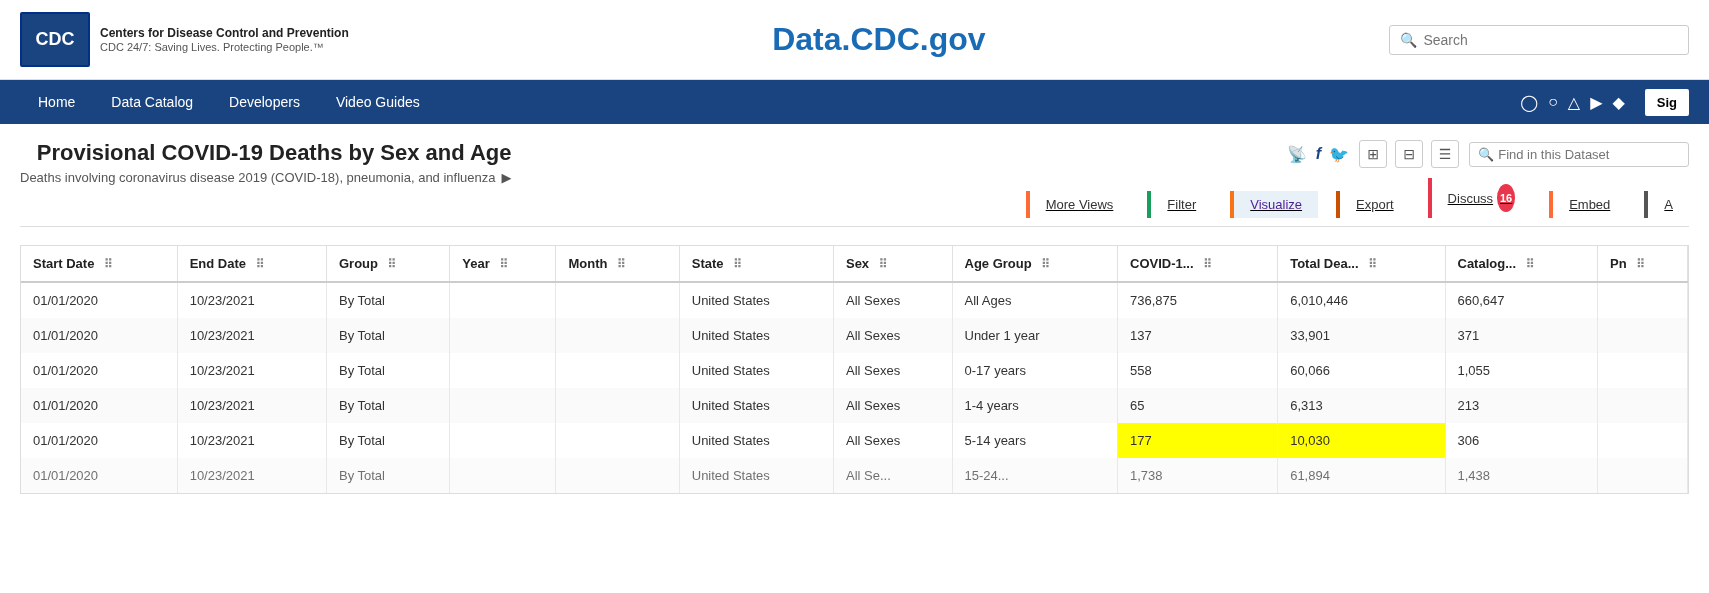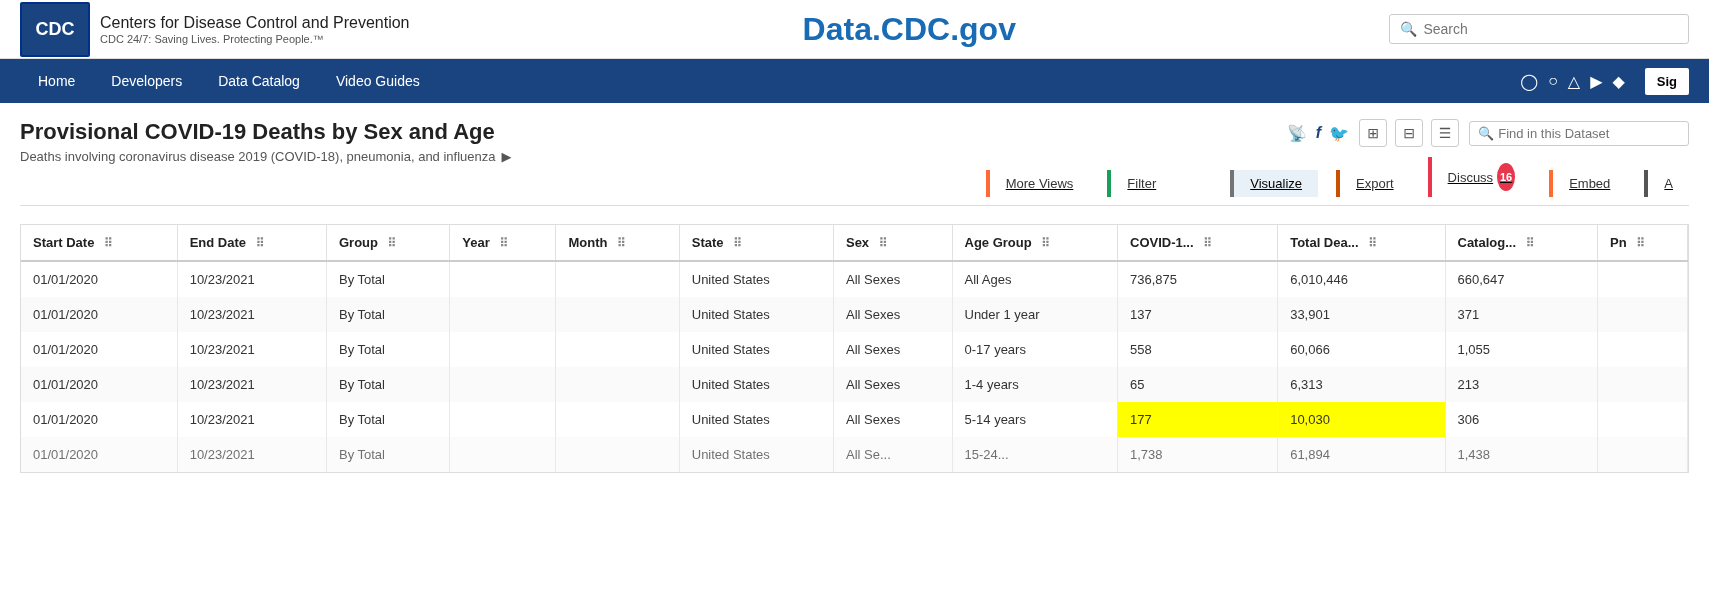--- a/index.html
+++ b/index.html
@@ -5,21 +5,21 @@
     * { box-sizing: border-box; margin: 0; padding: 0; }
     body { font-family: Arial, sans-serif; font-size: 13px; background: #fff; width: 1709px; overflow-x: hidden; }
 
     
     .top-header {
       display: flex;
       align-items: center;
       padding: 10px 20px;
       background: #fff;
       border-bottom: 1px solid #ddd;
-      height: 59px;
+      height: 80px;
     }
     .cdc-logo {
       display: flex;
       align-items: center;
       gap: 10px;
       margin-right: 20px;
     }
     .cdc-logo-box {
       width: 70px;
       height: 55px;
@@ -28,22 +28,22 @@
       align-items: center;
       justify-content: center;
       color: #fff;
       font-weight: bold;
       font-size: 18px;
       border: 2px solid #003087;
       border-radius: 2px;
       flex-shrink: 0;
     }
     .cdc-logo-text h2 {
-      font-size: 16px;
-      font-weight: normal;
+      font-size: 12px;
+      font-weight: bold;
       color: #222;
       line-height: 1.2;
     }
     .cdc-logo-text p {
       font-size: 11px;
       color: #555;
     }
     .site-title {
       font-size: 32px;
       font-weight: bold;
@@ -125,20 +125,21 @@
       justify-content: space-between;
       align-items: flex-start;
       margin-bottom: 8px;
     }
     .dataset-title-area {}
     .dataset-title {
       font-size: 22px;
       font-weight: bold;
       color: #222;
       margin-bottom: 4px;
+      text-align: right;
     }
     .dataset-subtitle {
       font-size: 13px;
       color: #555;
       display: flex;
       align-items: center;
       gap: 6px;
     }
     .dataset-subtitle .arrow { color: #555; cursor: pointer; }
 
@@ -211,21 +212,21 @@
       border: none;
       background: transparent;
       color: #333;
       white-space: nowrap;
       display: flex;
       align-items: center;
       gap: 4px;
     }
     .action-tab.more-views { border-left: 4px solid #ff6b35; color: #333; }
     .action-tab.filter { border-left: 4px solid #1a9e5c; color: #333; }
-    .action-tab.visualize { border-left: 4px solid #737373; color: #000000; background: #e8f0f8; margin-left: 40px; }
+    .action-tab.visualize { border-left: 4px solid #f97316; color: #4c1d95; background: #e8f0f8; }
     .action-tab.export { border-left: 4px solid #c85000; color: #333; }
     .action-tab.discuss { border-left: 4px solid #e8364c; color: #333; position: relative; }
     .action-tab.embed { border-left: 4px solid #ff6b35; color: #333; }
     .action-tab.about { border-left: 4px solid #555; color: #333; }
     .badge {
       background: #e8364c;
       color: #fff;
       border-radius: 50%;
       width: 18px;
       height: 28px;
@@ -309,22 +310,22 @@
   </div>
   <div class="site-title">Data.CDC.gov</div>
   <div class="search-bar">
     <span class="search-icon-span">🔍</span>
     <input type="text" placeholder="Search" style="">
   </div>
 </div>
 
 <nav class="nav-bar">
   <a>Home</a>
+  <a>Data Catalog</a>
   <a>Developers</a>
-  <a>Data Catalog</a>
   <a>Video Guides</a>
   <div class="nav-social">
     <span class="nav-social">◯</span>
     <span style="color:#fff;font-size:16px;">○</span>
     <span style="color:#fff;font-size:16px;">△</span>
     <span style="color:#fff;font-size:16px;">▶</span>
     <span style="color:#fff;font-size:16px;">◆</span>
     <button class="sign-in-btn">Sig</button>
   </div>
 </nav>

